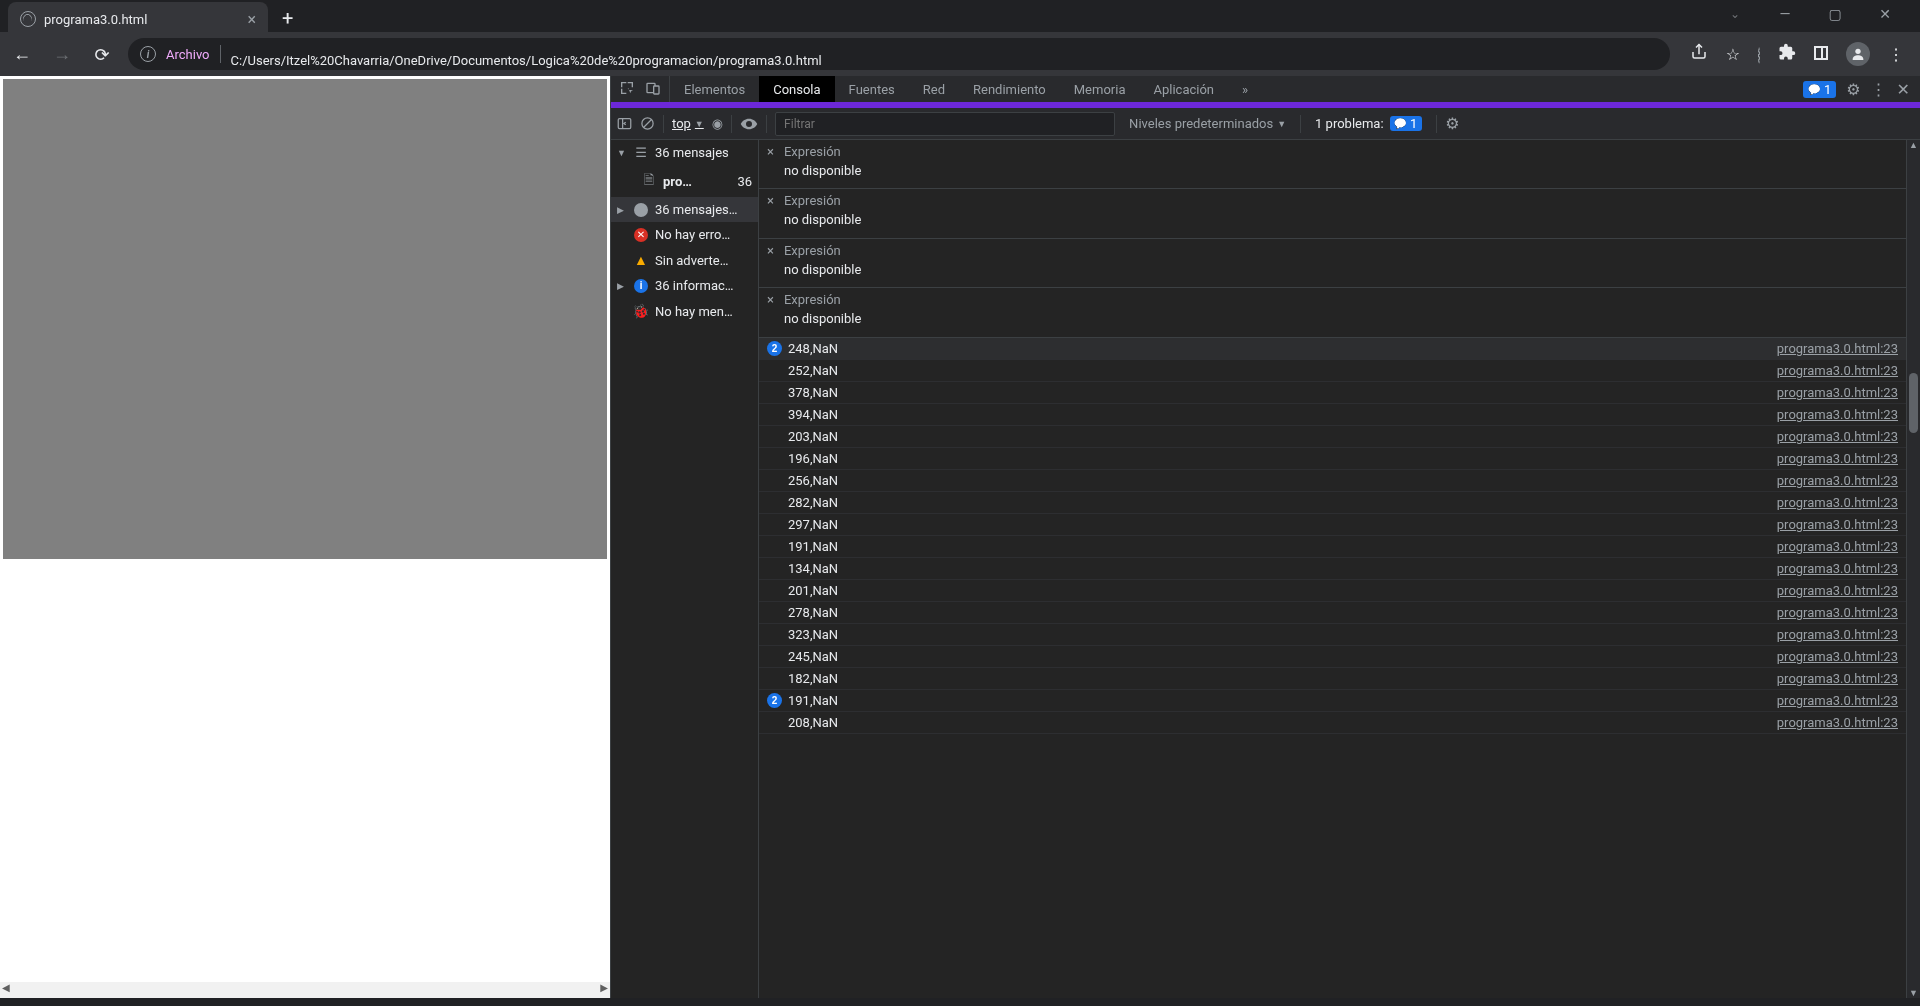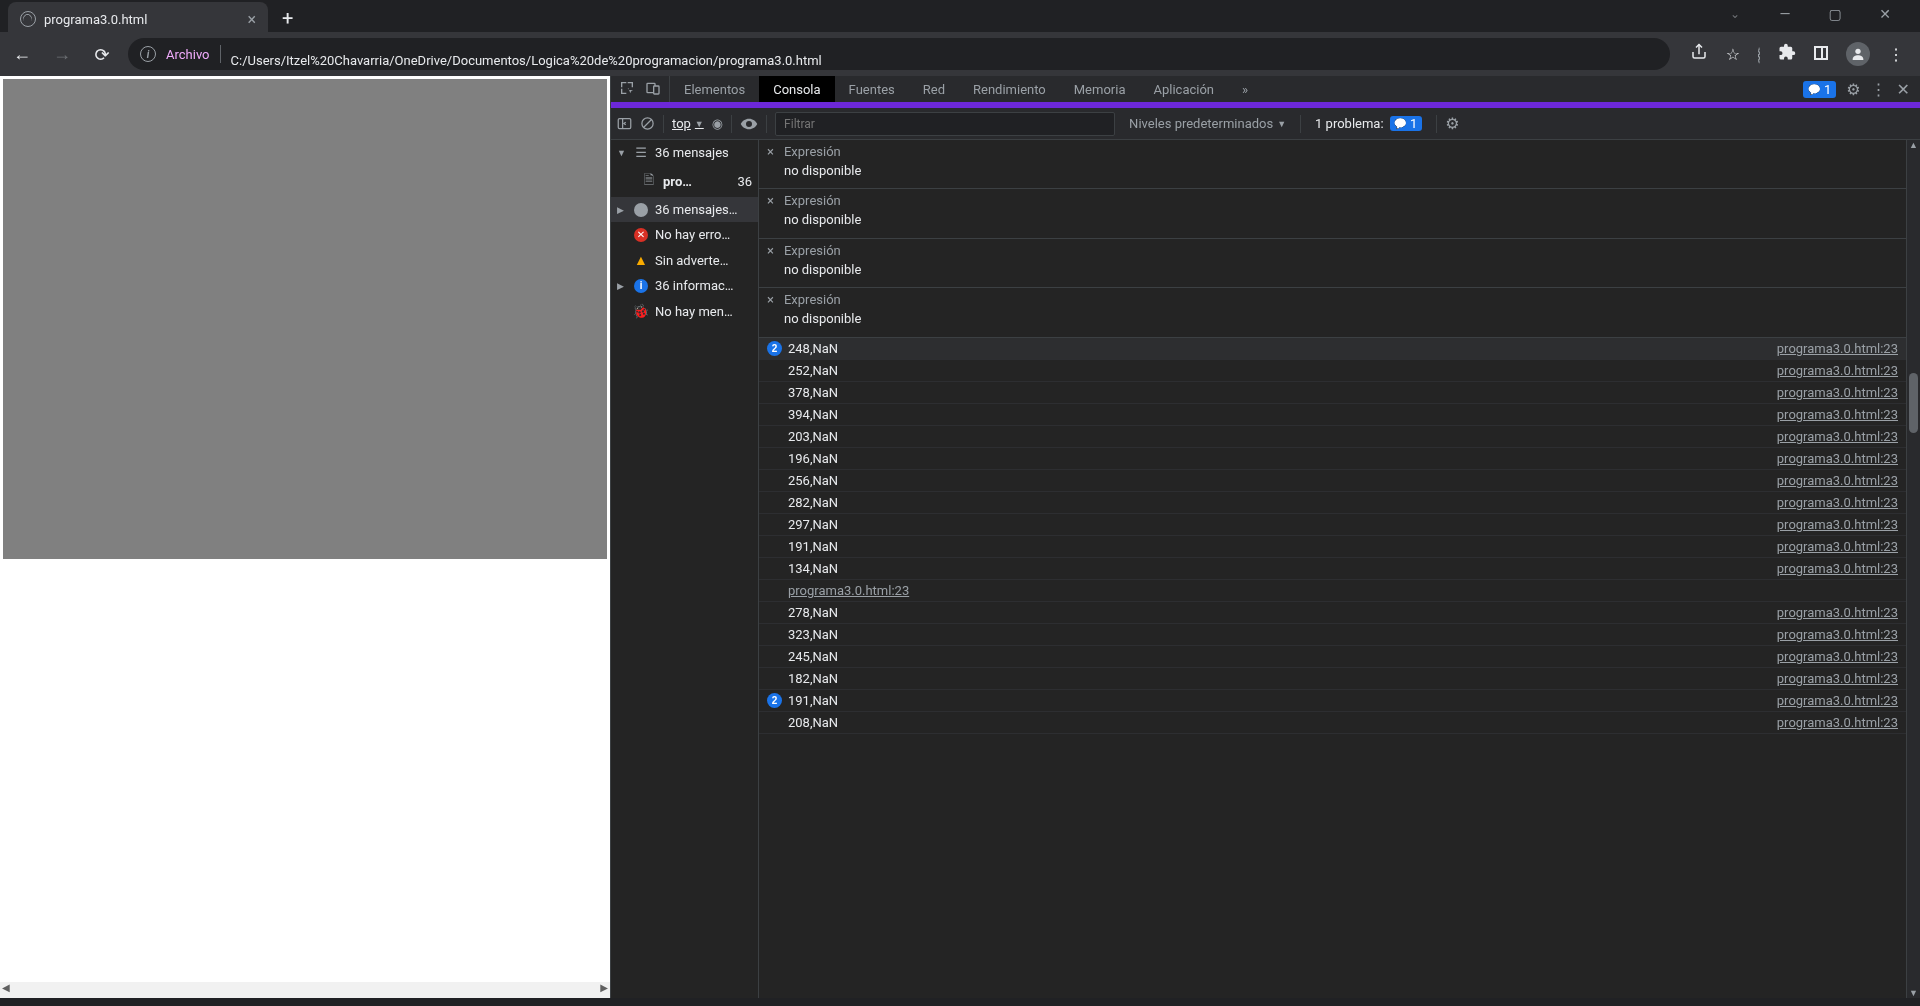--- a/index.html
+++ b/index.html
@@ -373,20 +373,21 @@
             <span class="log-msg">191,NaN</span>
             <span class="log-src">programa3.0.html:23</span>
           </div>
           <div class="log-row">
             <span class="log-spacer"></span>
             <span class="log-msg">134,NaN</span>
             <span class="log-src">programa3.0.html:23</span>
           </div>
           <div class="log-row">
             <span class="log-spacer"></span>
+            <span class="log-msg">201,NaN</span>
             <span class="log-src">programa3.0.html:23</span>
           </div>
           <div class="log-row">
             <span class="log-spacer"></span>
             <span class="log-msg">278,NaN</span>
             <span class="log-src">programa3.0.html:23</span>
           </div>
           <div class="log-row">
             <span class="log-spacer"></span>
             <span class="log-msg">323,NaN</span>

